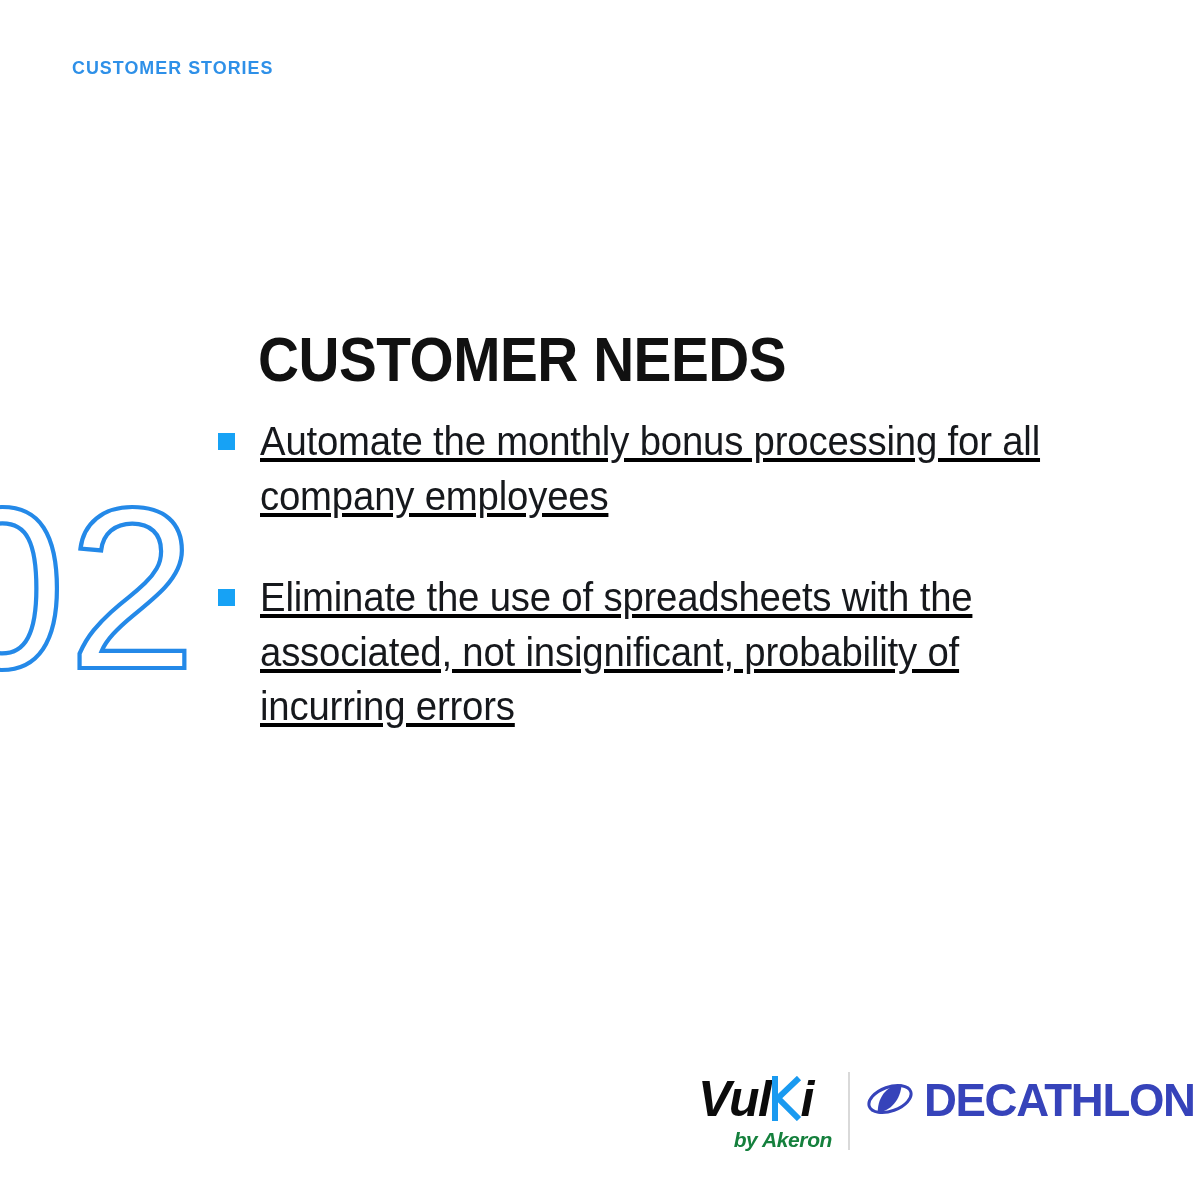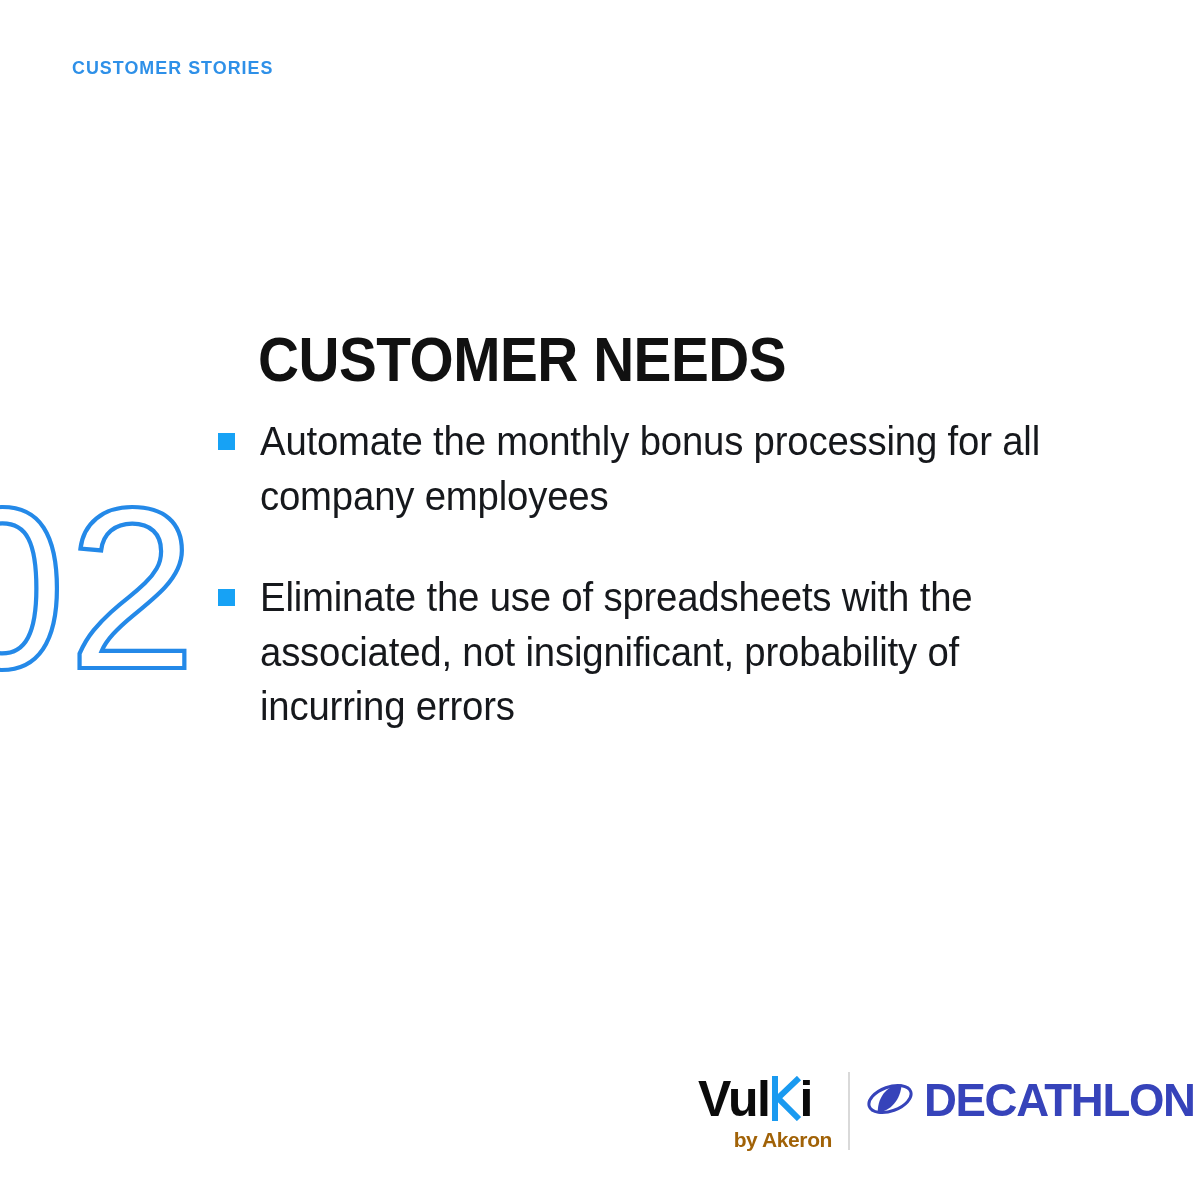--- a/index.html
+++ b/index.html
@@ -85,20 +85,21 @@
     width: 912px;
     margin: 0;
     padding: 0;
     list-style: none;
   }
   .bullet-item {
     position: relative;
     display: block;
     padding-left: 42px;
     margin-bottom: 47px;
+    text-decoration: underline;
   }
   .bullet-item:last-child { margin-bottom: 16px; }
 
   .bullet-marker {
     position: absolute;
     left: 0;
     top: 19px;
     width: 17px;
     height: 17px;
     background: #17A2F5;
@@ -122,20 +123,21 @@
     top: 1072px;
     height: 90px;
     display: flex;
     align-items: flex-start;
   }
 
   .vulki-logo {
     position: relative;
     width: 136px;
     padding-right: 14px;
+    font-style: italic;
   }
   .vulki-wordmark {
     position: relative;
     height: 54px;
     display: flex;
     align-items: center;
     justify-content: flex-start;
   }
   .vulki-word {
     font-family: "Liberation Sans", sans-serif;
@@ -153,21 +155,21 @@
     height: 45px;
   }
   .vulki-k svg { display: block; width: 100%; height: 100%; }
   .vulki-tagline {
     margin-top: 2px;
     text-align: right;
     padding-right: 2px;
     font-family: "Liberation Sans", sans-serif;
     font-size: 21px;
     font-weight: bold;
-    color: #a16207;
+    color: #15803d;
     letter-spacing: -0.4px;
   }
 
   .logo-divider {
     width: 2px;
     height: 78px;
     background: #d9d9d9;
     margin: 0 16px 0 0;
     flex: 0 0 auto;
   }

